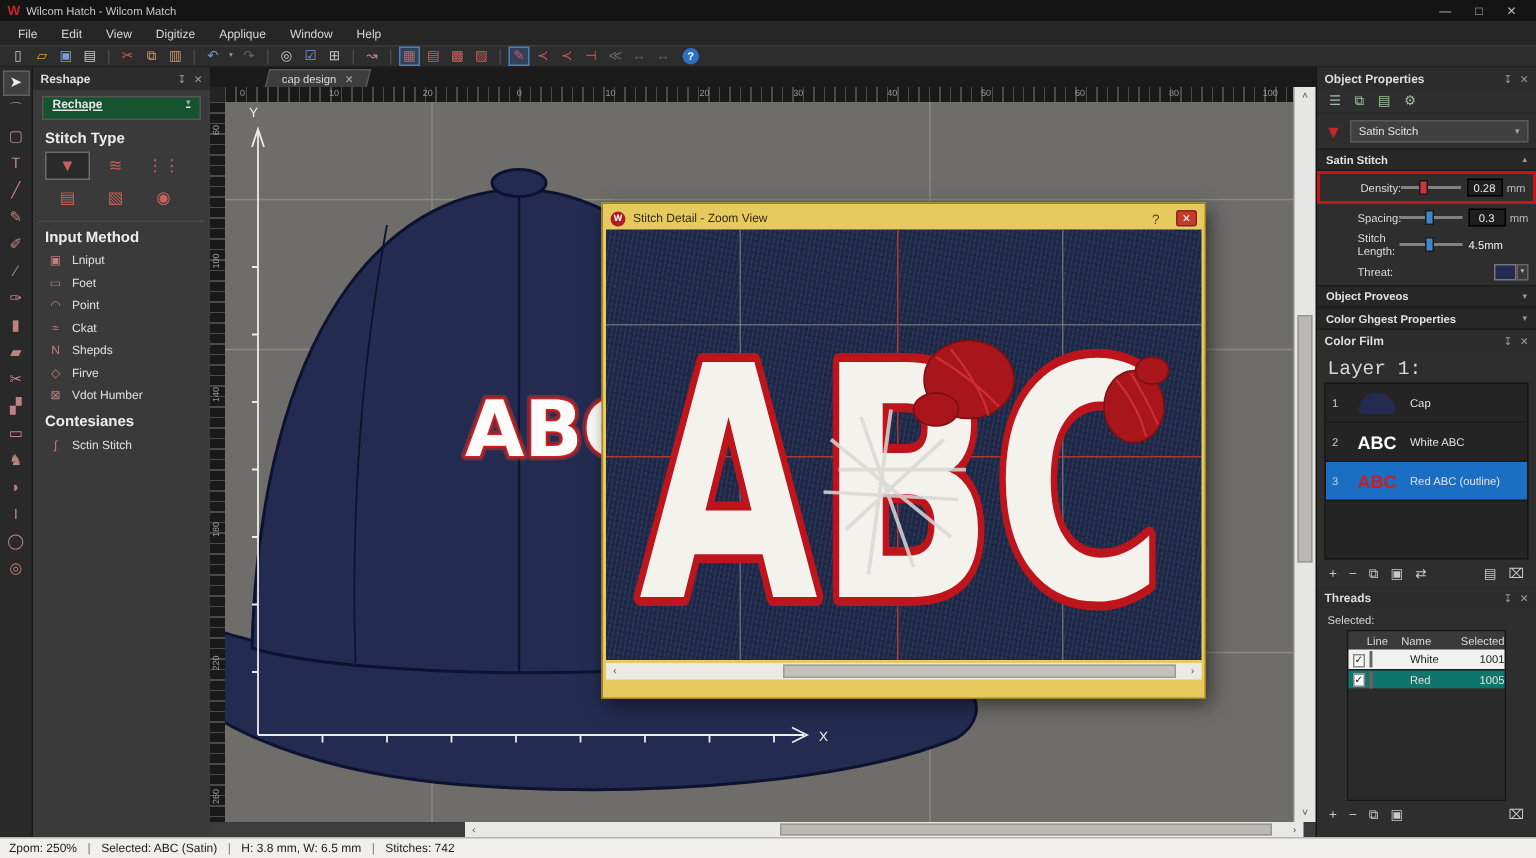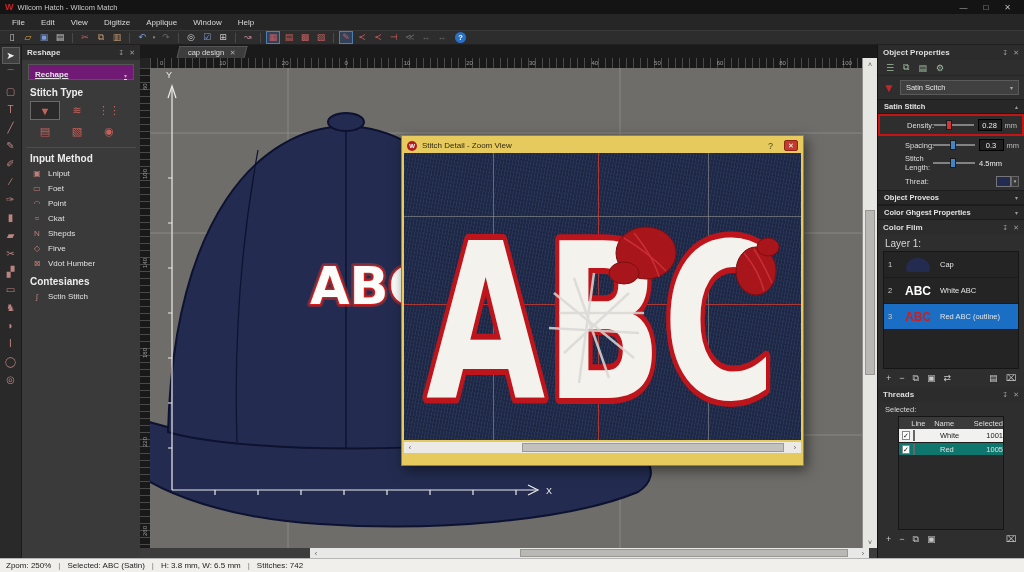--- a/index.html
+++ b/index.html
@@ -35,22 +35,22 @@
     padding-top:2px; gap:1px; }
   .lt-item { width:18px; height:17px; color:#bc8480; font-size:10px; line-height:1;
     display:flex; align-items:center; justify-content:center; }
   .lt-item.sel { background:#3f3f3f; border:1px solid #5f5f5f; color:#ececec; }
 
   
   .reshape { position:absolute; left:22px; top:45px; width:118px; bottom:14px; background:#3a3a3a; }
   .panel-head { height:15px; background:#2c2c2c; display:flex; align-items:center;
     padding:0 5px; color:#ddd; font-size:8px; font-weight:bold; }
   .ph-icons { margin-left:auto; display:flex; gap:5px; color:#999; font-size:7px; font-weight:normal; }
-  .rs-dropdown { margin:4px 6px 2px; height:16px; background:#701a75; border:1px solid #555;
-    display:flex; align-items:flex-end; padding:0 6px; color:#e5e5e5; font-size:8px; font-weight:bold;text-decoration:underline; }
+  .rs-dropdown { margin:4px 6px 2px; height:16px; background:#14532d; border:1px solid #555;
+    display:flex; align-items:flex-start; padding:0 6px; color:#e5e5e5; font-size:8px; font-weight:bold;text-decoration:underline; }
   .rs-dropdown .chev { margin-left:auto; font-size:6px; color:#aaa; }
   .rs-label { color:#ececec; font-size:10px; font-weight:bold; padding:5px 8px 2px; }
   .st-grid { display:grid; grid-template-columns:repeat(3,30px); gap:2px; padding:1px 8px; }
   .st-icon { height:19px; display:flex; align-items:center; justify-content:center;
     color:#c4625c; font-size:11px; }
   .st-icon.sel { background:#2a2a2a; border:1px solid #6a6a6a; }
   .rs-div { height:1px; background:#4c4c4c; margin:5px 4px 0; }
   .rs-item { display:flex; align-items:center; gap:6px; padding:3px 10px; color:#e0e0e0; font-size:8px; }
   .ri-icon { color:#c07f7a; font-size:8px; width:10px; text-align:center; }
 
@@ -138,21 +138,21 @@
   .handle.red { background:#d03434; left:12px; }
   .handle.blue { background:#3d86c8; left:17px; }
   .val-box { width:25px; height:12px; background:#1e1e1e; border:1px solid #000; color:#eee;
     font-size:7.5px; display:flex; align-items:center; justify-content:center; margin-left:4px; }
   .unit { color:#bbb; margin-left:3px; }
   .plain-val { margin-left:4px; color:#eee; }
   .thread-swatch { width:15px; height:11px; background:#232c50; border:1px solid #777; margin-left:auto; }
   .mini-dd { width:8px; height:11px; background:#3a3a3a; border:1px solid #666; color:#bbb; font-size:5px;
     display:flex; align-items:center; justify-content:center; }
 
-  .cf-layer-label { color:#d8d8d8; font-size:10px; padding:3px 7px 2px; }
+  .cf-layer-label { color:#d8d8d8; font-size:13px; padding:3px 7px 2px;font-family:Liberation Mono, monospace; }
   .cf-list { margin:0 5px; background:#242424; border:1px solid #161616; height:118px; }
   .cf-row { display:flex; align-items:center; height:26px; border-bottom:1px solid #1b1b1b;
     color:#e3e3e3; font-size:7.5px; gap:4px; padding-left:4px; }
   .cf-row.sel { background:#1a6fc4; }
   .cf-num { width:8px; color:#ccc; }
   .cf-thumb { width:36px; height:22px; display:flex; align-items:center; justify-content:center; }
   .mini-cap { width:24px; height:14px; background:#232c50; border-radius:12px 12px 3px 3px; }
   .abc-white { color:#fff; font-weight:bold; font-size:12px; }
   .abc-red { color:#cf1d1d; font-weight:bold; font-size:12px; }
   .panel-tools { display:flex; align-items:center; gap:8px; padding:0 8px; height:18px;

